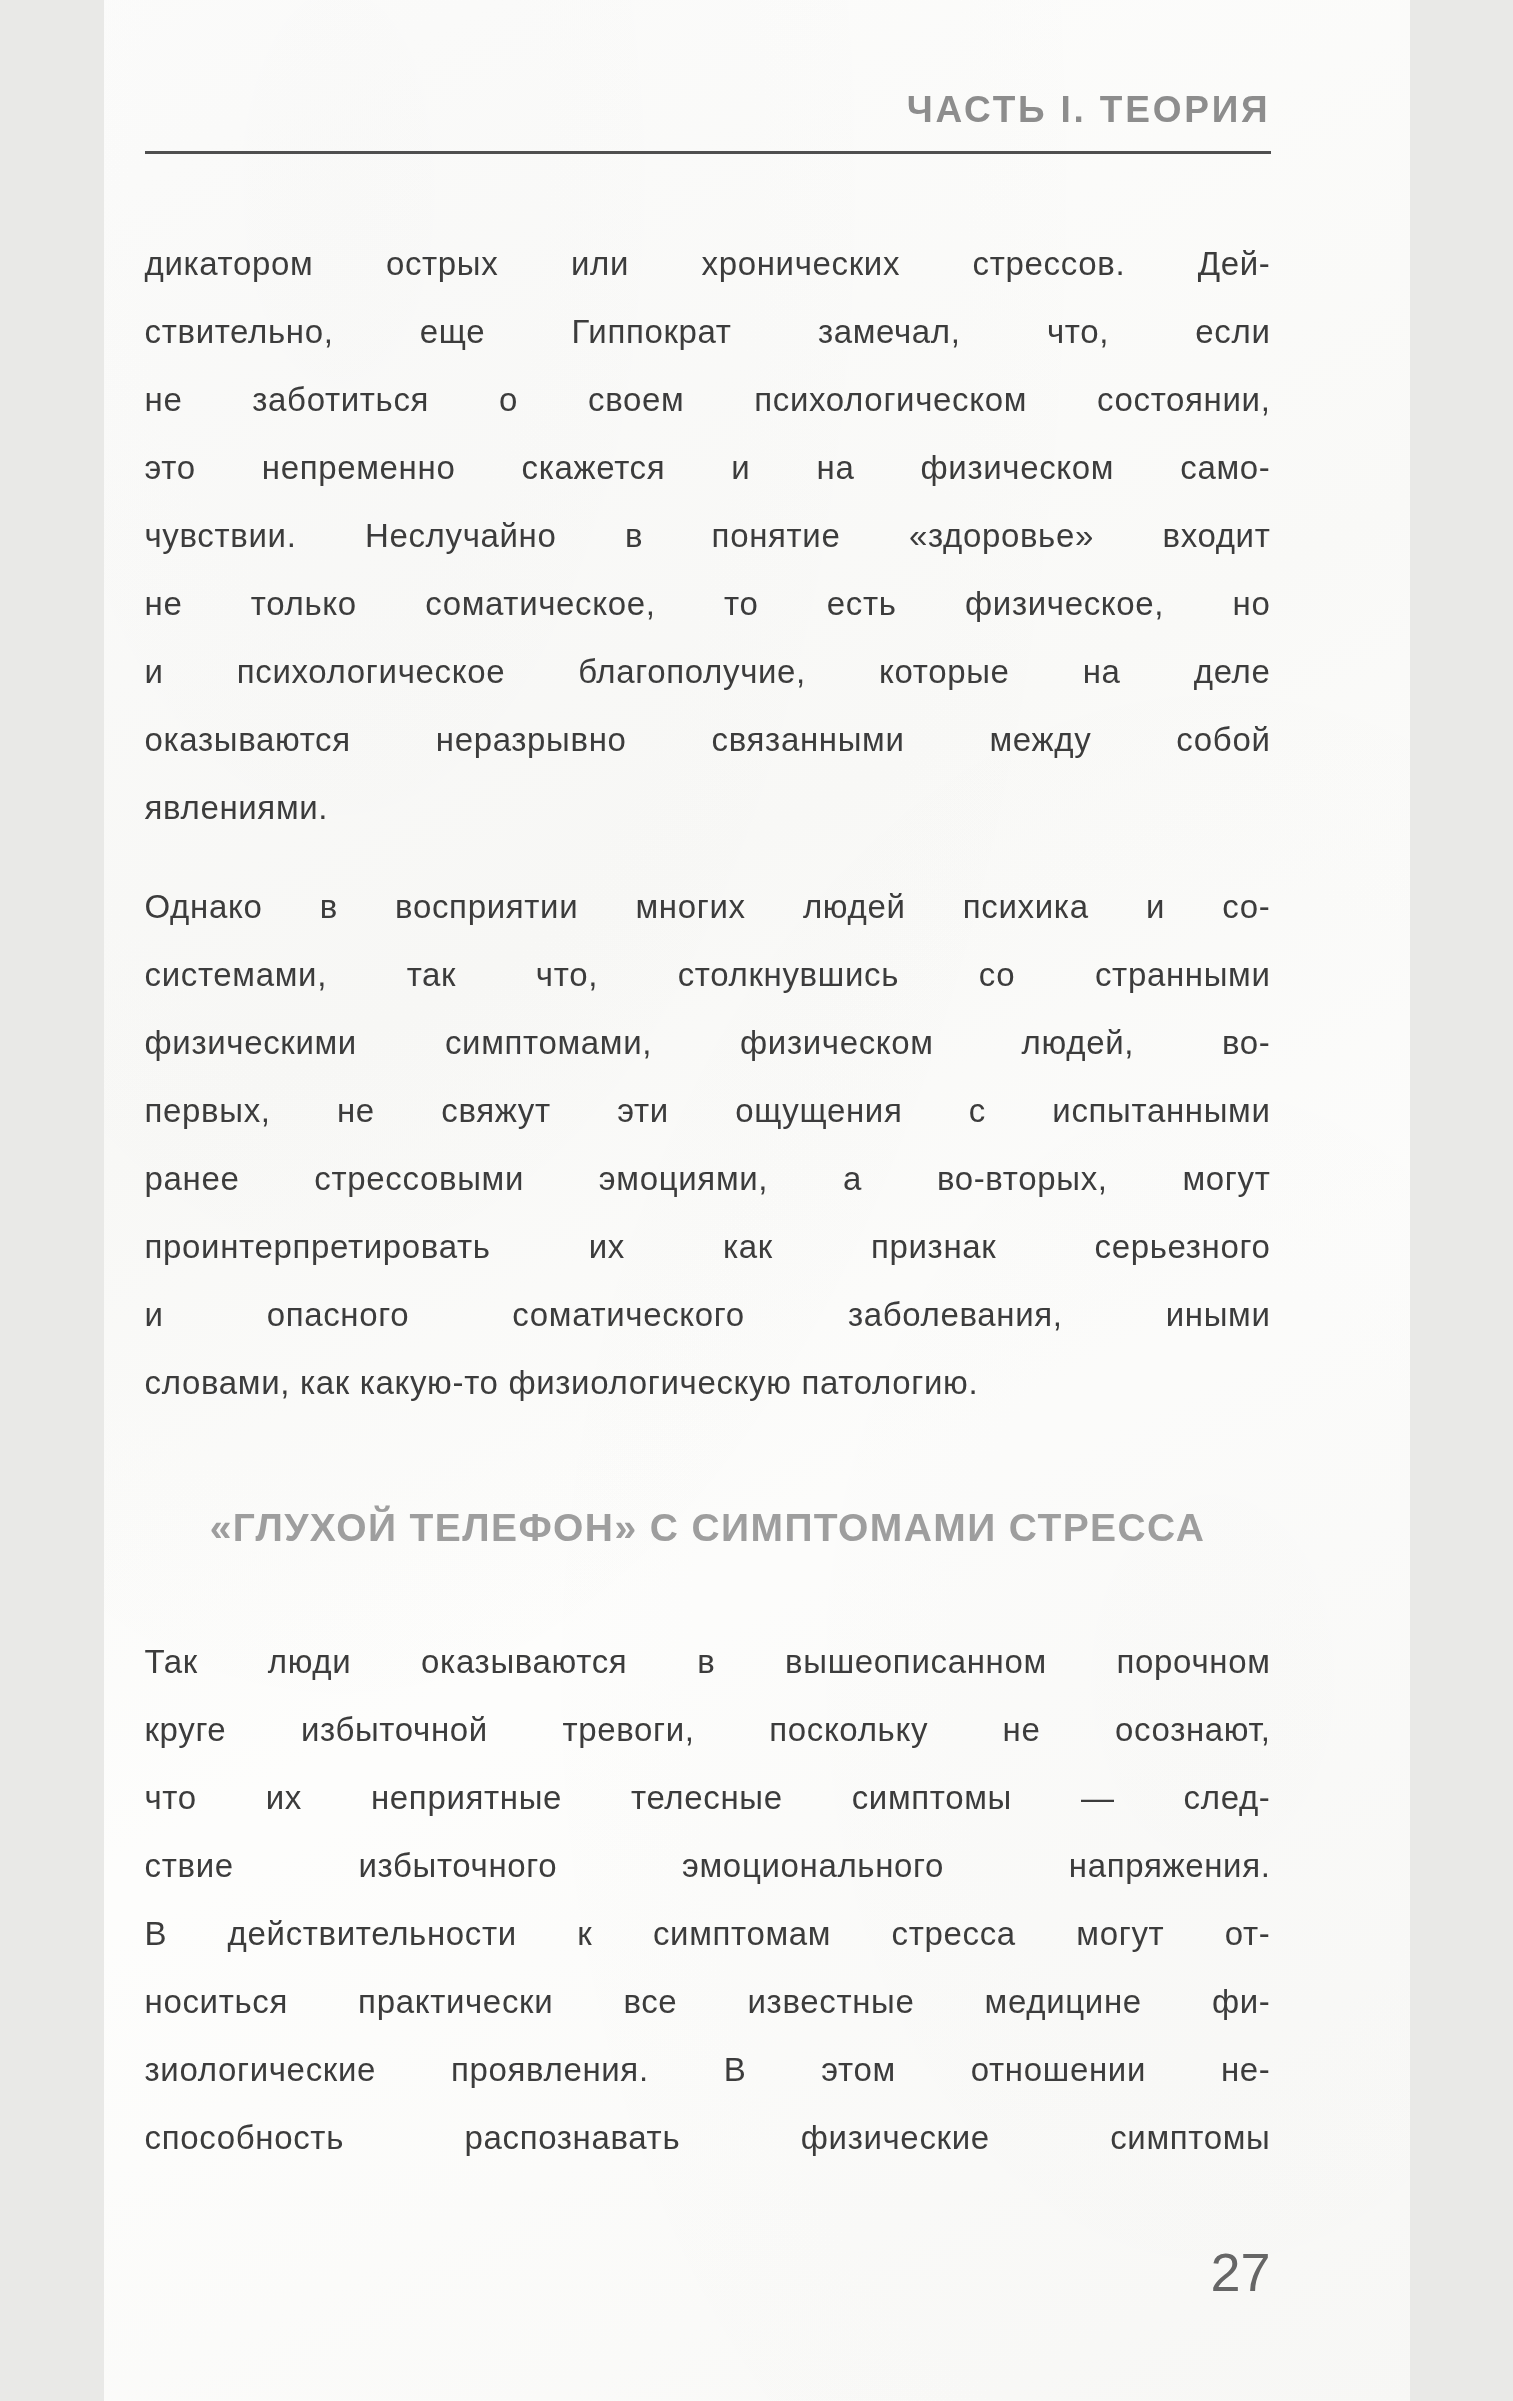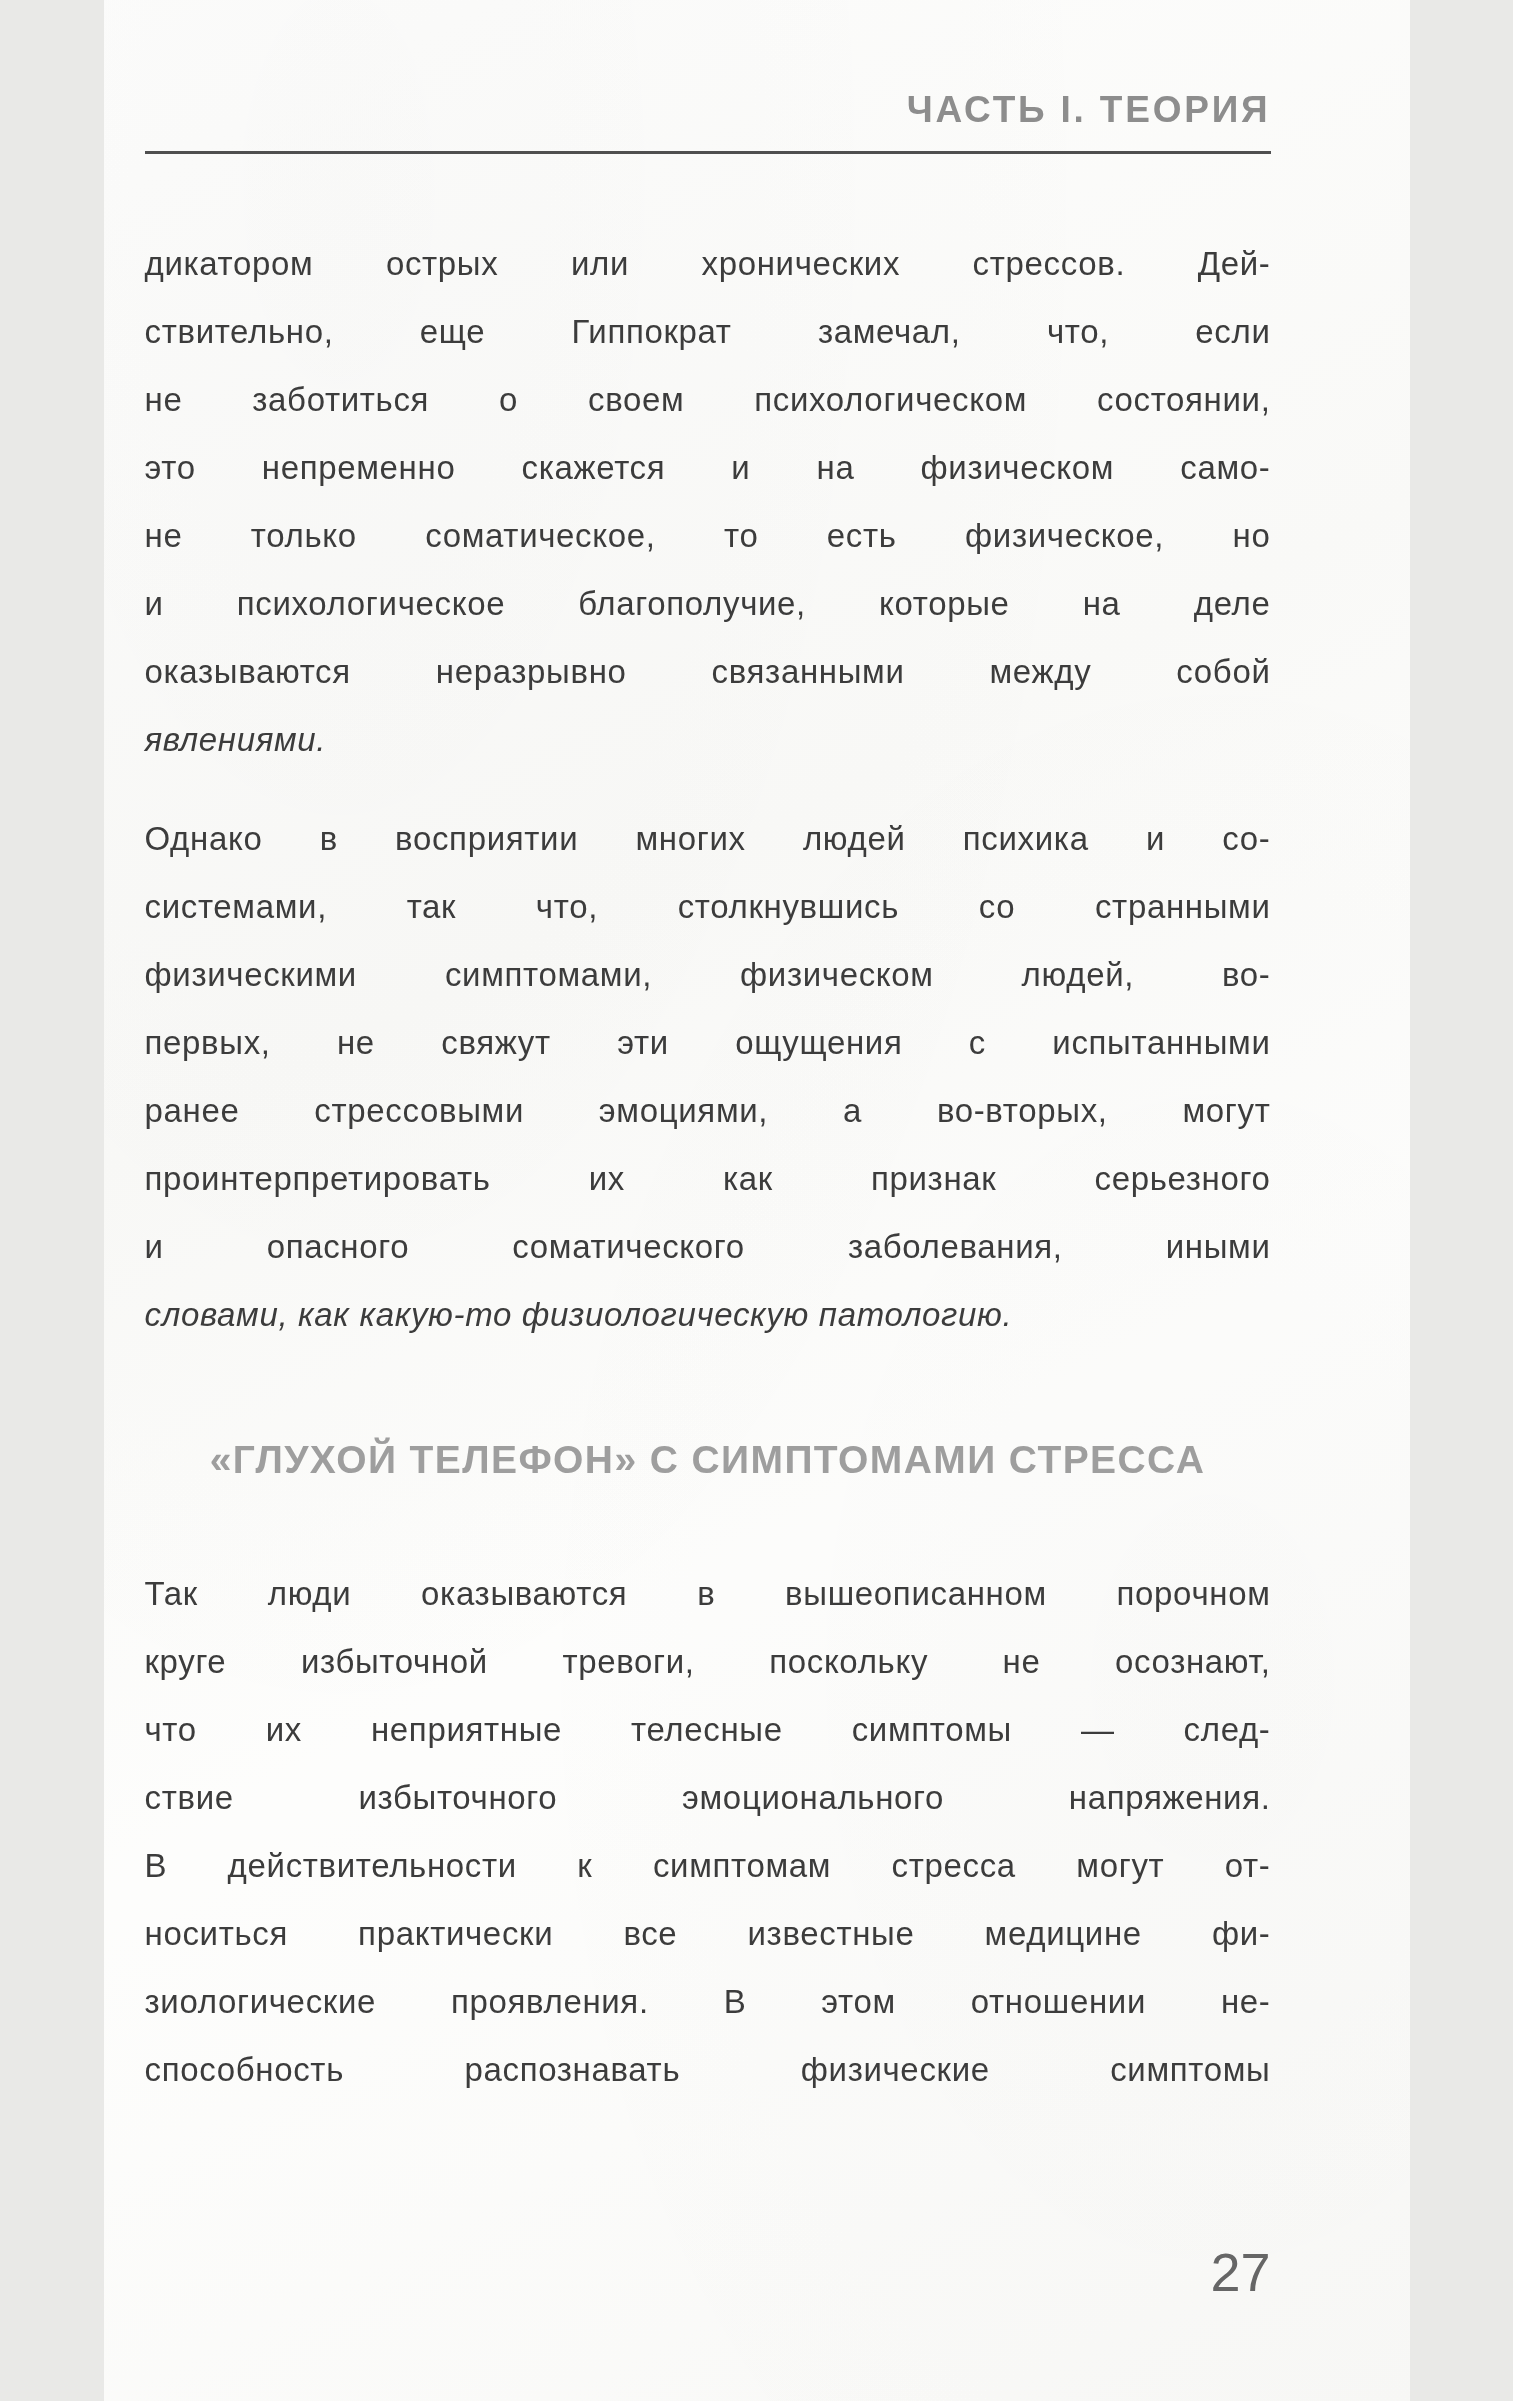--- a/index.html
+++ b/index.html
@@ -50,21 +50,20 @@
     line-height: 68px;
     letter-spacing: 0.02em;
     text-align: justify;
     text-align-last: justify;
     text-justify: inter-word;
     white-space: normal;
     color: #3c3c3c;
   }
   .line.last {
     text-align-last: left;
-    font-style: italic;
   }
   .section-heading {
     margin: 89px 0 78px 0;
     text-align: center;
     font-size: 39px;
     font-weight: bold;
     letter-spacing: 1.4px;
     color: #9e9e9e;
   }
   .page-number {
@@ -84,20 +83,21 @@
     <div class="header-text">ЧАСТЬ I. ТЕОРИЯ</div>
     <div class="header-rule"></div>
   </header>
 
   <main class="content">
       <div class="paragraph">
         <div class="line">дикатором острых или хронических стрессов. Дей-</div>
         <div class="line">ствительно, еще Гиппократ замечал, что, если</div>
         <div class="line">не заботиться о своем психологическом состоянии,</div>
         <div class="line">это непременно скажется и на физическом само-</div>
+        <div class="line">чувствии. Неслучайно в понятие «здоровье» входит</div>
         <div class="line">не только соматическое, то есть физическое, но</div>
         <div class="line">и психологическое благополучие, которые на деле</div>
         <div class="line">оказываются неразрывно связанными между собой</div>
         <div class="line last">явлениями.</div>
       </div>
       <div class="paragraph">
         <div class="line">Однако в восприятии многих людей психика и со-</div>
         <div class="line">системами, так что, столкнувшись со странными</div>
         <div class="line">физическими симптомами, физическом людей, во-</div>
         <div class="line">первых, не свяжут эти ощущения с испытанными</div>

